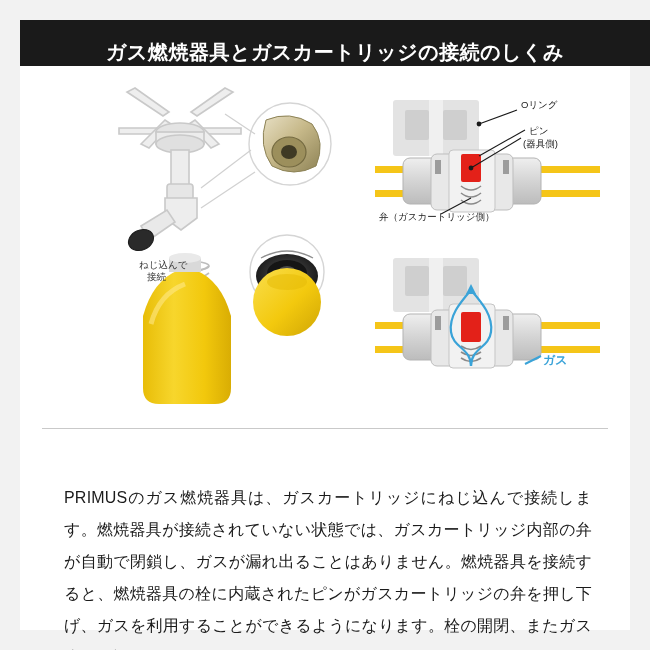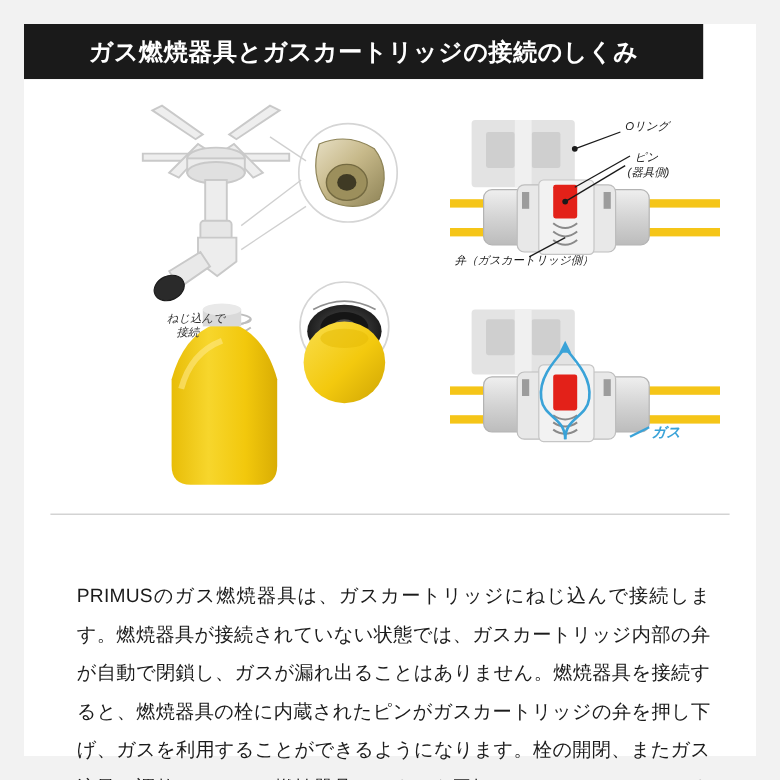--- a/index.html
+++ b/index.html
@@ -25,46 +25,45 @@
     top: 20px;
     width: 610px;
     height: 610px;
     background: #ffffff;
   }
   
   .title-bar {
     position: absolute;
     left: 0;
     top: 0;
-    width: 566px;
+    width: 630px;
     height: 46px;
     background: #1a1a1a;
     display: flex;
-    align-items: center;
+    align-items: flex-end;
     justify-content: center;
   }
   .title-bar .title-text {
     color: #ffffff;
     font-size: 20px;
     font-weight: bold;
     letter-spacing: 0.5px;
     white-space: nowrap;
   }
   
   .diagram-area {
     position: absolute;
     left: 0;
     top: 46px;
     width: 610px;
     height: 355px;
     background: #ffffff;
   }
   .panel {
     position: absolute;
-    font-style: italic;
   }
   
   .panel-left { left: 85px; top: 10px; width: 240px; height: 340px; text-align: right; }
   
   .panel-rt { left: 355px; top: 28px; width: 225px; height: 140px; }
   
   .panel-rb { left: 355px; top: 190px; width: 225px; height: 140px; }
 
   svg { display: block; }
 

